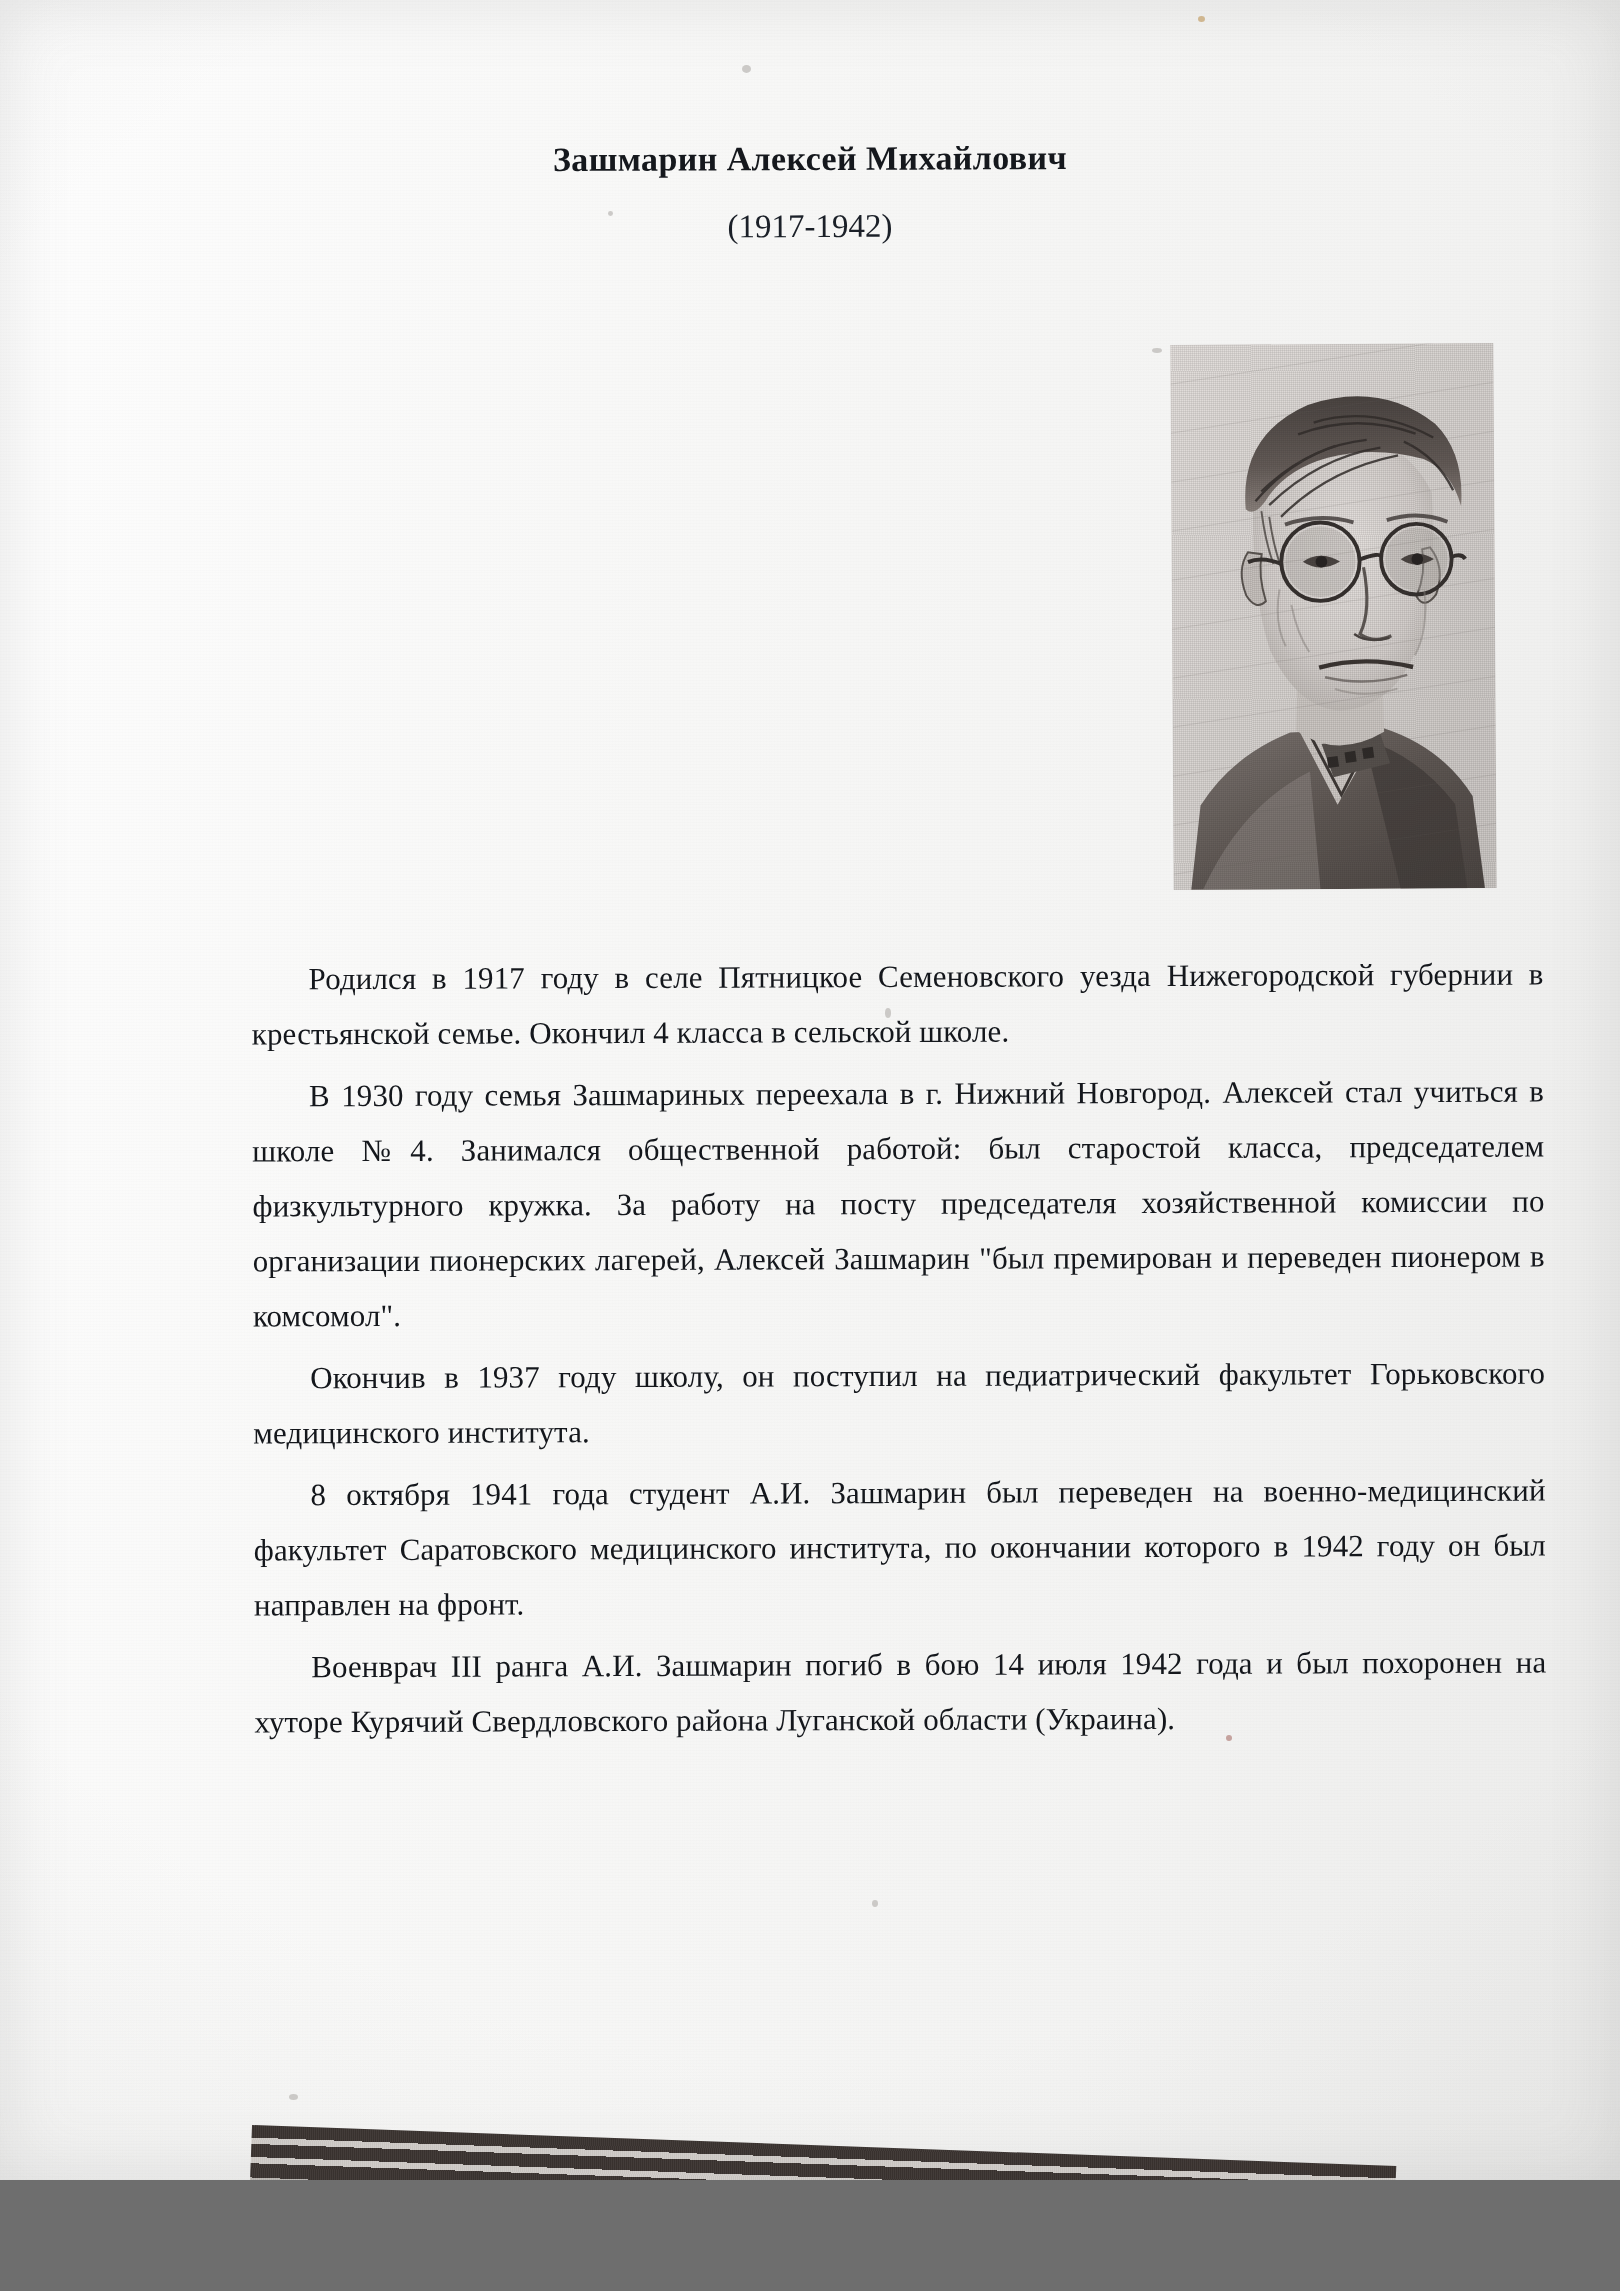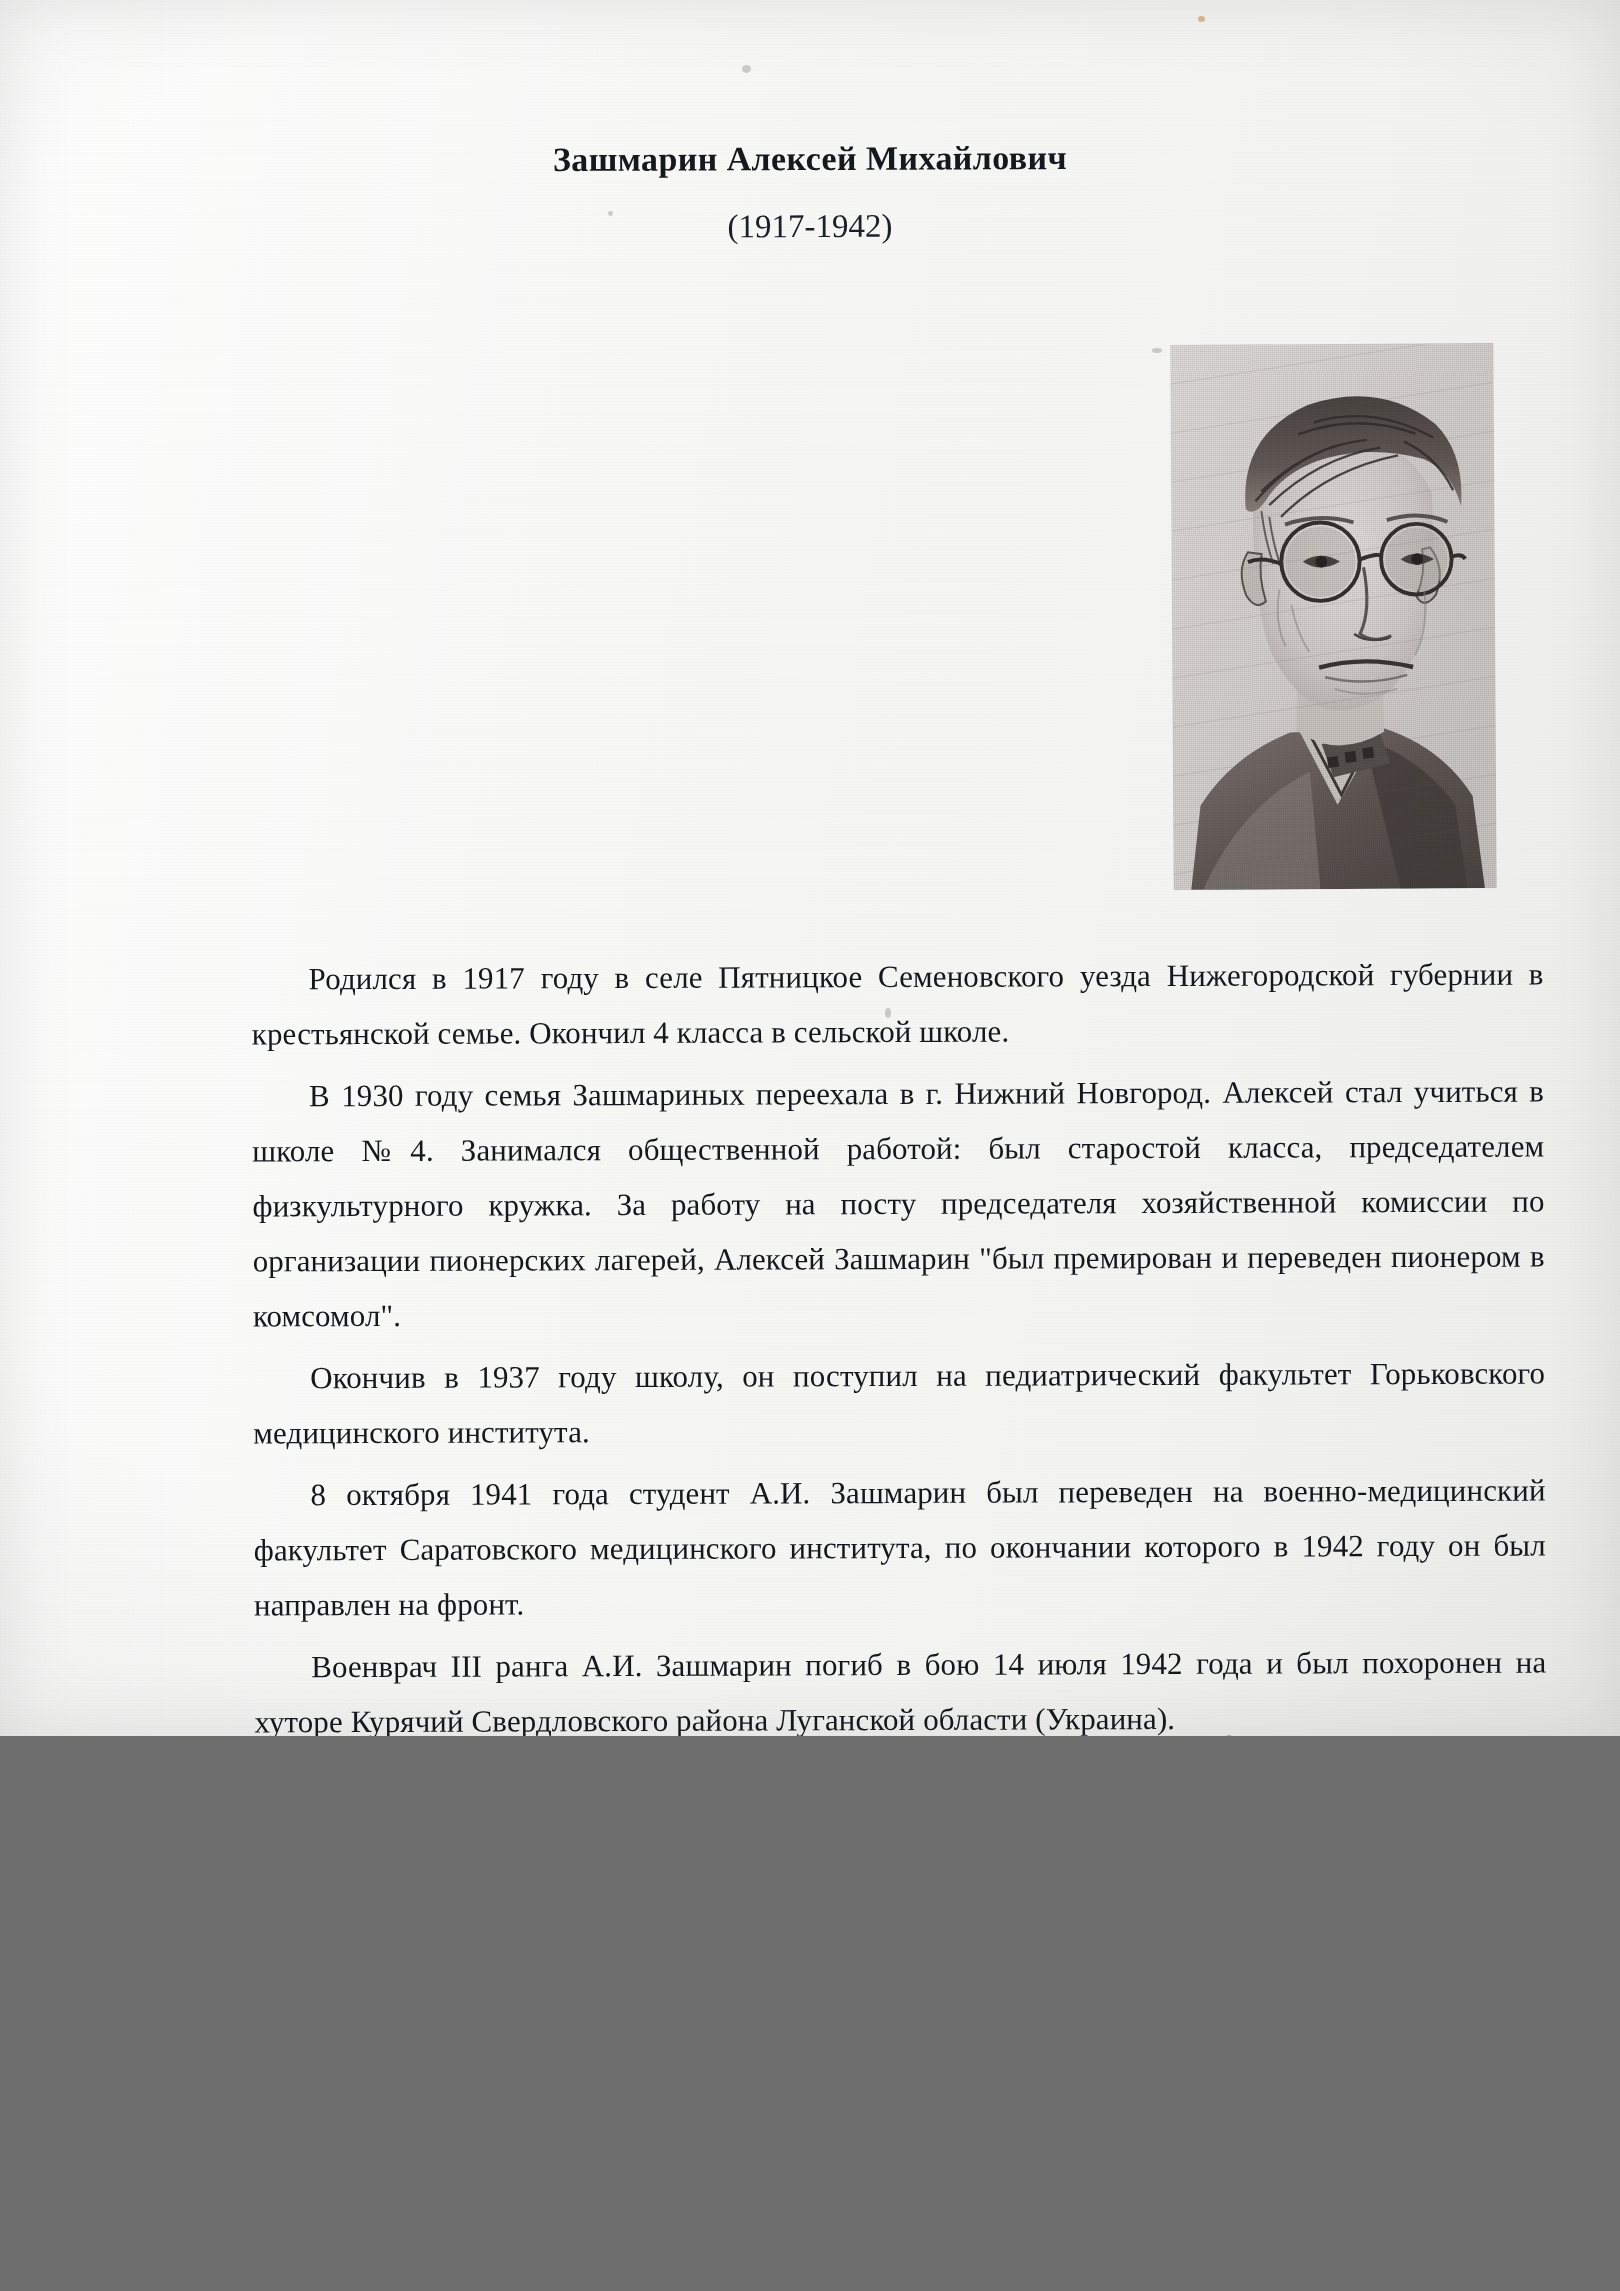--- a/index.html
+++ b/index.html
@@ -3,21 +3,21 @@
 <meta charset="utf-8">
 <style>
   html, body {
     margin: 0;
     padding: 0;
     background: #6e6e6e;
   }
   .page {
     position: relative;
     width: 1620px;
-    height: 1736px;
+    height: 2180px;
     margin: 0 auto;
     background: #fbfbfb;
     overflow: hidden;
     font-family: "Liberation Serif", "DejaVu Serif", serif;
     color: #131313;
   }
   
   .scan-tint {
     position: absolute;
     inset: 0;

